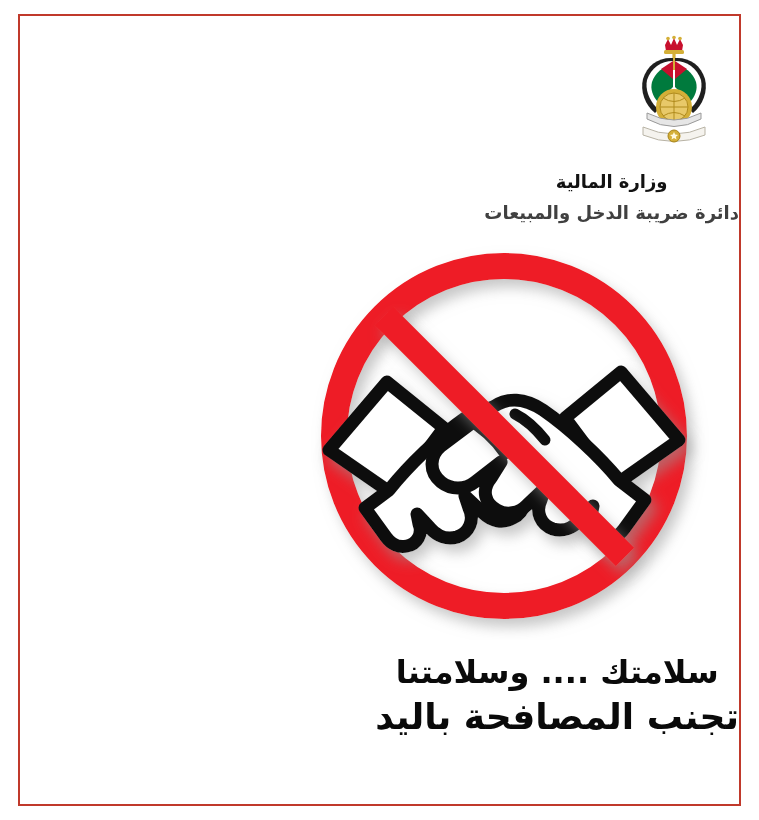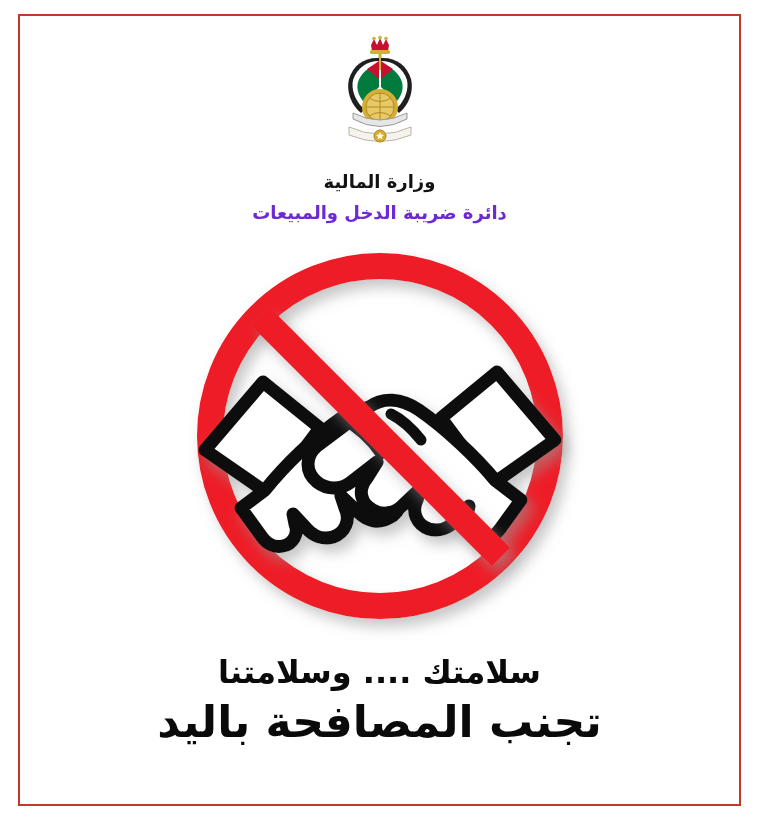--- a/index.html
+++ b/index.html
@@ -33,21 +33,21 @@
     box-sizing: border-box;
     pointer-events: none;
   }
 
   .content {
     position: relative;
     width: 100%;
     height: 100%;
     display: flex;
     flex-direction: column;
-    align-items: center;
+    align-items: flex-start;
     box-sizing: border-box;
   }
 
   
   .emblem-wrap {
     margin-top: 18px;
     width: 130px;
     height: 110px;
     display: flex;
     align-items: center;
@@ -63,21 +63,21 @@
   }
   .ministry-line1 {
     font-size: 18px;
     font-weight: bold;
     color: #121212;
     letter-spacing: 0;
   }
   .ministry-line2 {
     font-size: 18px;
     font-weight: bold;
-    color: #6d28d9;
+    color: #404040;
     margin-top: 4px;
   }
 
   
   .sign-wrap {
     margin-top: 14px;
     width: 470px;
     height: 400px;
     position: relative;
   }
@@ -89,21 +89,21 @@
     text-align: center;
     color: #0a0a0a;
   }
   .slogan-line1 {
     font-size: 32px;
     font-weight: bold;
     line-height: 1.25;
     white-space: nowrap;
   }
   .slogan-line2 {
-    font-size: 44px;
+    font-size: 36px;
     font-weight: bold;
     line-height: 1.25;
     white-space: nowrap;
     margin-top: 2px;
   }
 </style>
 </head>
 <body>
 
 <div class="poster">

